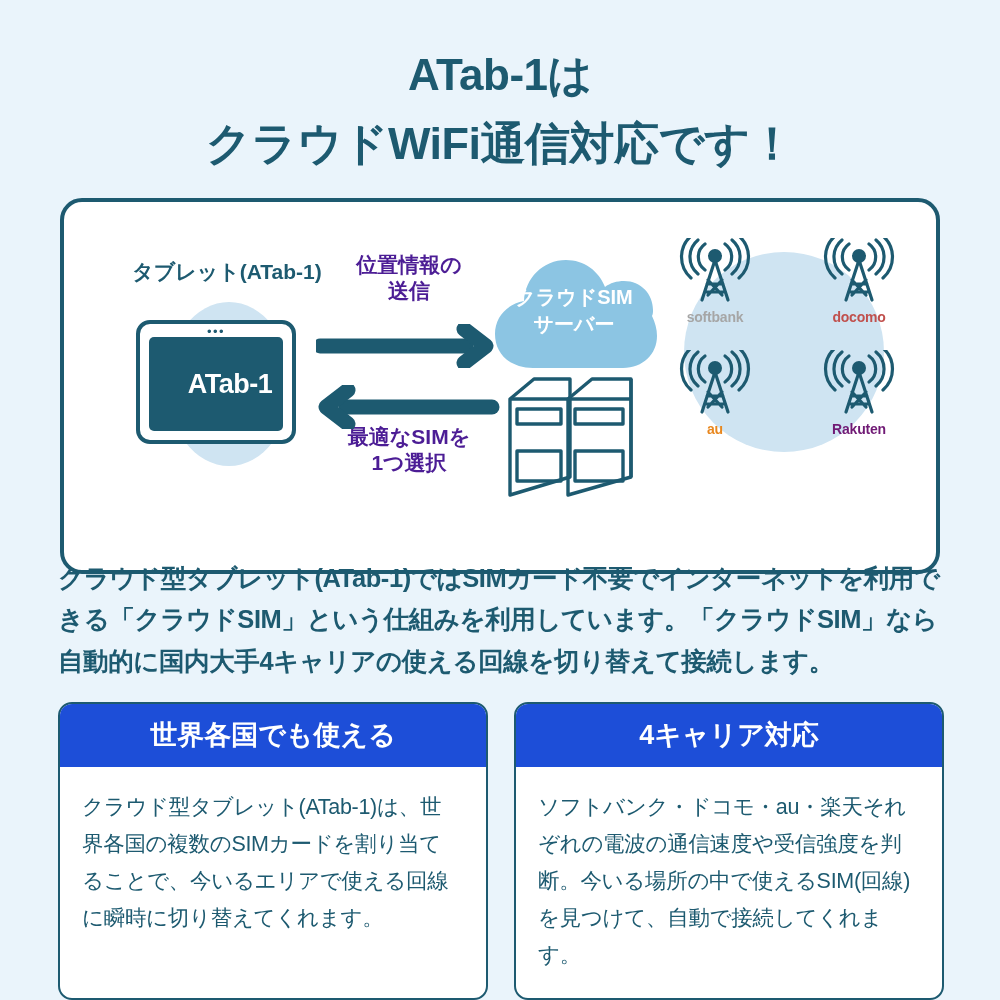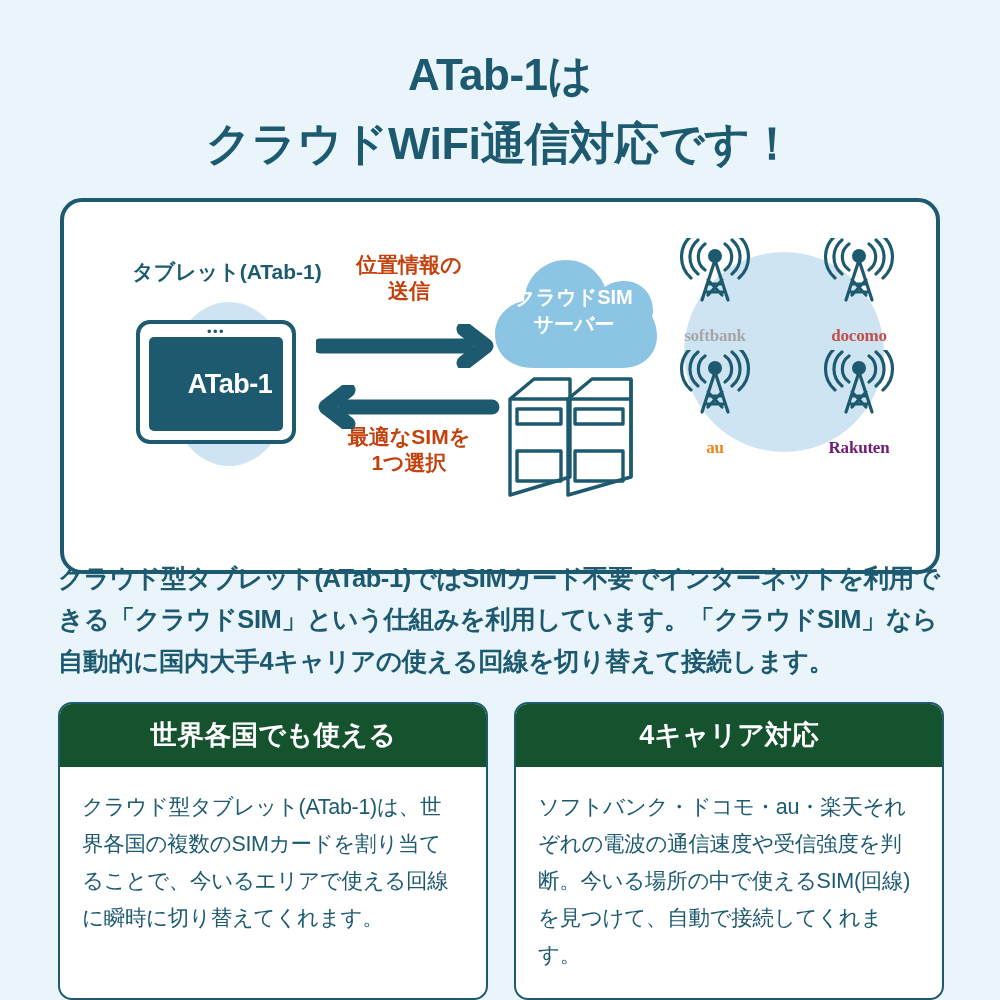--- a/index.html
+++ b/index.html
@@ -108,21 +108,21 @@
     margin-left: 28px;
   }
 
   
   .arrow-label {
     position: absolute;
     width: 200px;
     text-align: center;
     font-size: 21px;
     font-weight: bold;
-    color: #c2410c;
+    color: #4c1d95;
     line-height: 1.26;
     white-space: pre-line;
   }
   .arrow-label.top { left: 245px; top: 50px; }
   .arrow-label.bottom { left: 245px; top: 222px; }
 
   .arrow-wrap { position: absolute; }
   .arrow-wrap.right { left: 252px; top: 122px; }
   .arrow-wrap.left  { left: 252px; top: 183px; }
 
@@ -169,26 +169,25 @@
     position: absolute;
     width: 110px;
     text-align: center;
   }
   .tower-cell.tl { left: 596px; top: 36px; }
   .tower-cell.tr { left: 740px; top: 36px; }
   .tower-cell.bl { left: 596px; top: 148px; }
   .tower-cell.br { left: 740px; top: 148px; }
 
   .tower-name {
-    margin-top: 18px;
-    font-size: 17px;
+    margin-top: 1px;
+    font-size: 14px;
     font-weight: bold;
     letter-spacing: -0.2px;
     white-space: nowrap;
-    font-family: Liberation Serif, serif;
   }
 
   
   .body-copy {
     position: absolute;
     left: 58px;
     top: 558px;
     width: 890px;
     font-size: 25.5px;
     font-weight: bold;
@@ -207,21 +206,21 @@
     gap: 26px;
   }
   .card {
     width: 430px;
     background: #ffffff;
     border: 2px solid #1d5a70;
     border-radius: 14px;
     overflow: hidden;
   }
   .card-header {
-    background: #14532d;
+    background: #1d4ed8;
     color: #ffffff;
     font-size: 27px;
     font-weight: bold;
     text-align: center;
     padding: 13px 6px 14px 6px;
     letter-spacing: 0px;
   }
   .card-body {
     padding: 22px 26px 24px 22px;
     font-size: 21.5px;

